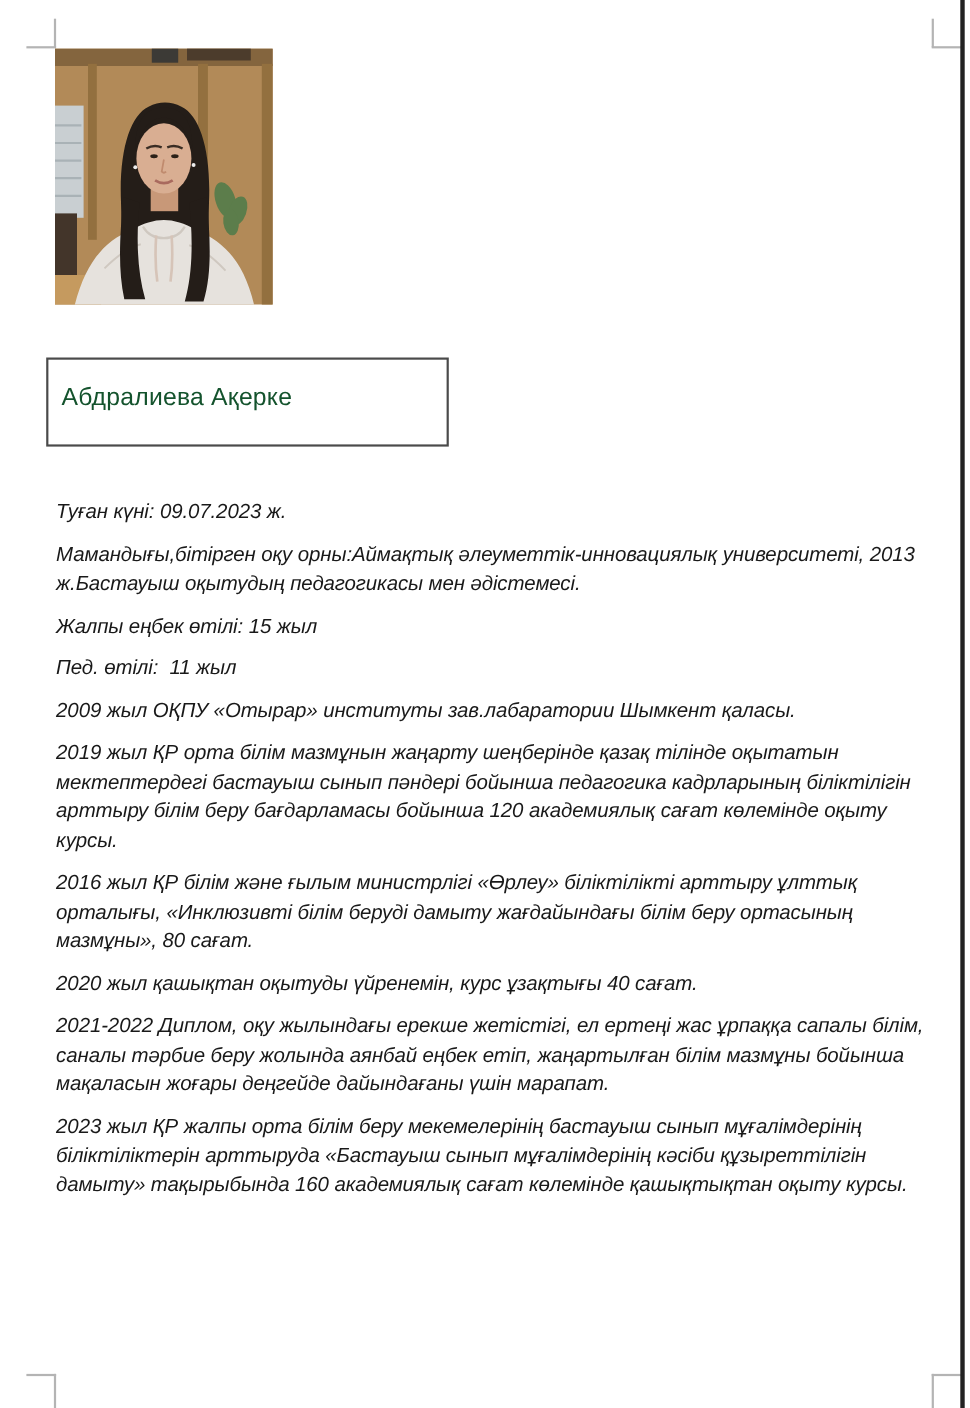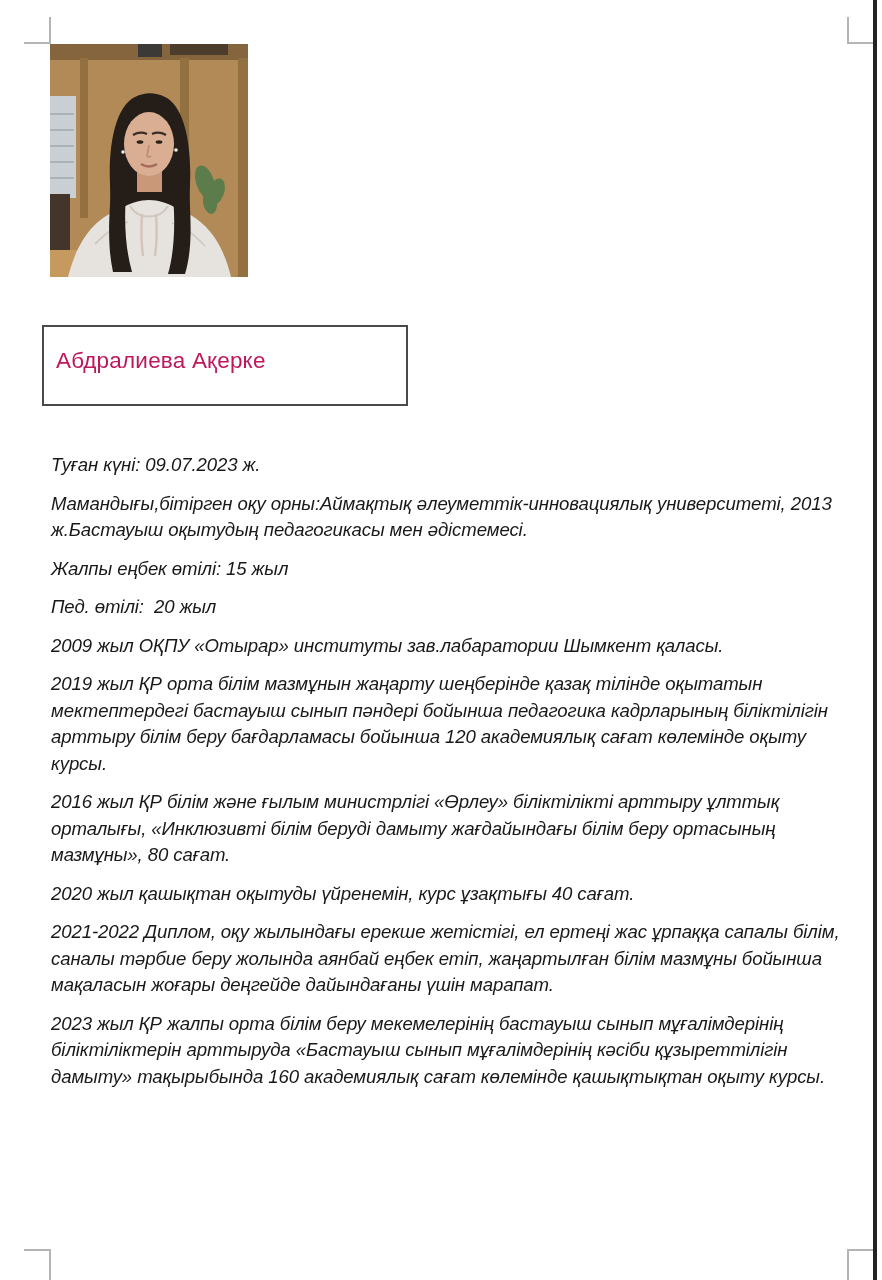--- a/index.html
+++ b/index.html
@@ -22,21 +22,21 @@
 
   .photo {
     position:absolute; left:50px; top:44px; width:198px; height:233px;
   }
   .photo svg { display:block; filter: blur(0.55px); }
 
   .name-box {
     position:absolute; left:42px; top:325px; width:366px; height:81px;
     box-sizing:border-box; border:2px solid #4a4a4a;
     padding:20px 8px 0 12px;
-    font-size:22.5px; line-height:27px; color:#be185d; letter-spacing:0.2px;
+    font-size:22.5px; line-height:27px; color:#14532d; letter-spacing:0.2px;
     font-style:normal; font-weight:400;
   }
   .name-box span { display:block; }
 
   .body-text {
     position:absolute; left:51px; top:452px; width:800px;
     font-style:italic; font-size:18.6px; line-height:26.5px;
     color:#191919; letter-spacing:-0.1px;
   }
   .body-text p { margin:0 0 12px 0; white-space:pre-wrap; }
@@ -112,21 +112,21 @@
   </div>
 
   <div class="name-box" style="border-color: rgb(74, 74, 74);">
     <span>Абдралиева Ақерке</span>
   </div>
 
   <div class="body-text" style="color: rgb(25, 25, 25);">
     <p>Туған күні: 09.07.2023 ж.</p>
     <p>Мамандығы,бітірген оқу орны:Аймақтық әлеуметтік-инновациялық университеті, 2013 ж.Бастауыш оқытудың педагогикасы мен әдістемесі.</p>
     <p>Жалпы еңбек өтілі: 15 жыл</p>
-    <p>Пед. өтілі:  20 жыл</p>
+    <p>Пед. өтілі:  11 жыл</p>
     <p>2009 жыл ОҚПУ «Отырар» институты зав.лабаратории Шымкент қаласы.</p>
     <p>2019 жыл ҚР орта білім мазмұнын жаңарту шеңберінде қазақ тілінде оқытатын мектептердегі бастауыш сынып пәндері бойынша педагогика кадрларының біліктілігін арттыру білім беру бағдарламасы бойынша 120 академиялық сағат көлемінде оқыту курсы.</p>
     <p>2016 жыл ҚР білім және ғылым министрлігі «Өрлеу» біліктілікті арттыру ұлттық орталығы, «Инклюзивті білім беруді дамыту жағдайындағы білім беру ортасының мазмұны», 80 сағат.</p>
     <p>2020 жыл қашықтан оқытуды үйренемін, курс ұзақтығы 40 сағат.</p>
     <p>2021-2022 Диплом, оқу жылындағы ерекше жетістігі, ел ертеңі жас ұрпаққа сапалы білім, саналы тәрбие беру жолында аянбай еңбек етіп, жаңартылған білім мазмұны бойынша мақаласын жоғары деңгейде дайындағаны үшін марапат.</p>
     <p>2023 жыл ҚР жалпы орта білім беру мекемелерінің бастауыш сынып мұғалімдерінің біліктіліктерін арттыруда «Бастауыш сынып мұғалімдерінің кәсіби құзыреттілігін дамыту» тақырыбында 160 академиялық сағат көлемінде қашықтықтан оқыту курсы.</p>
   </div>
 
 </div>
 

